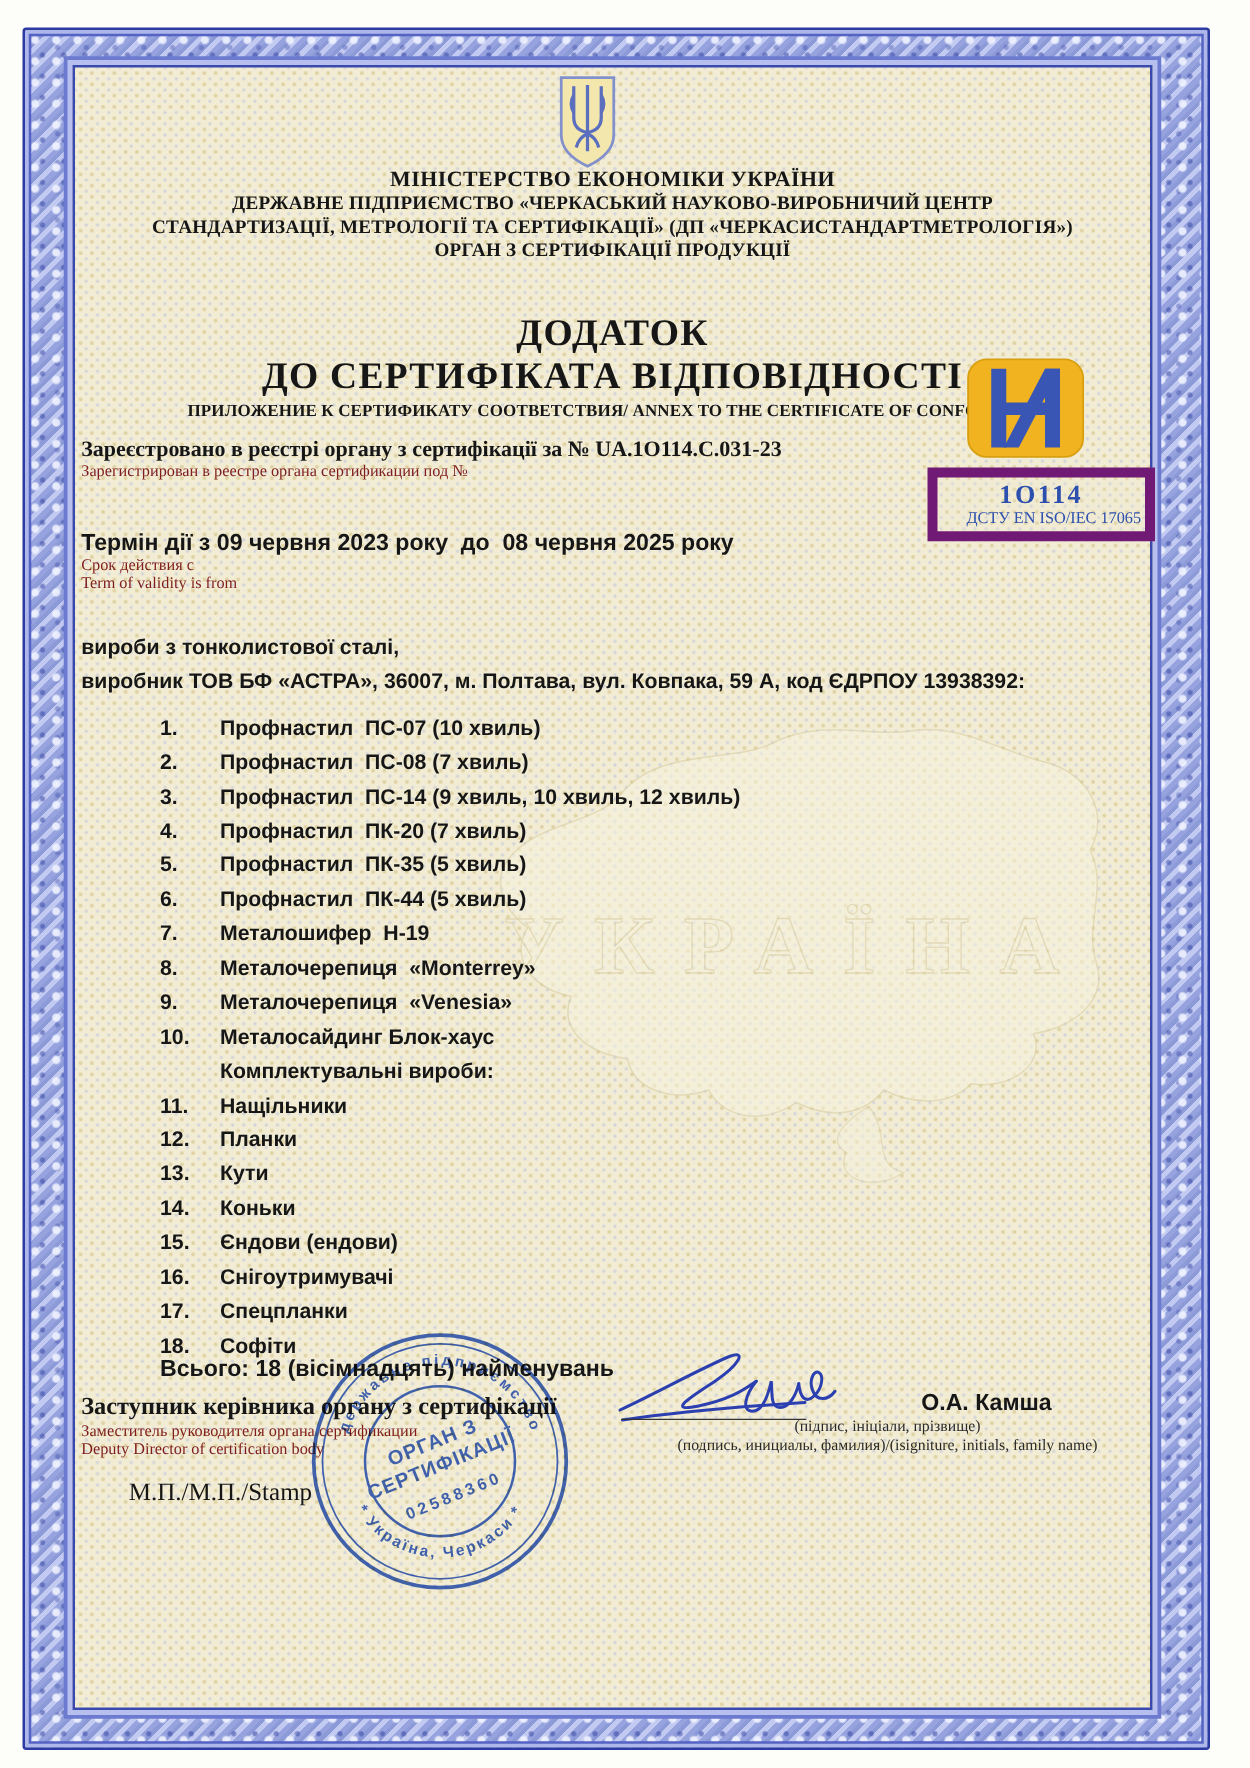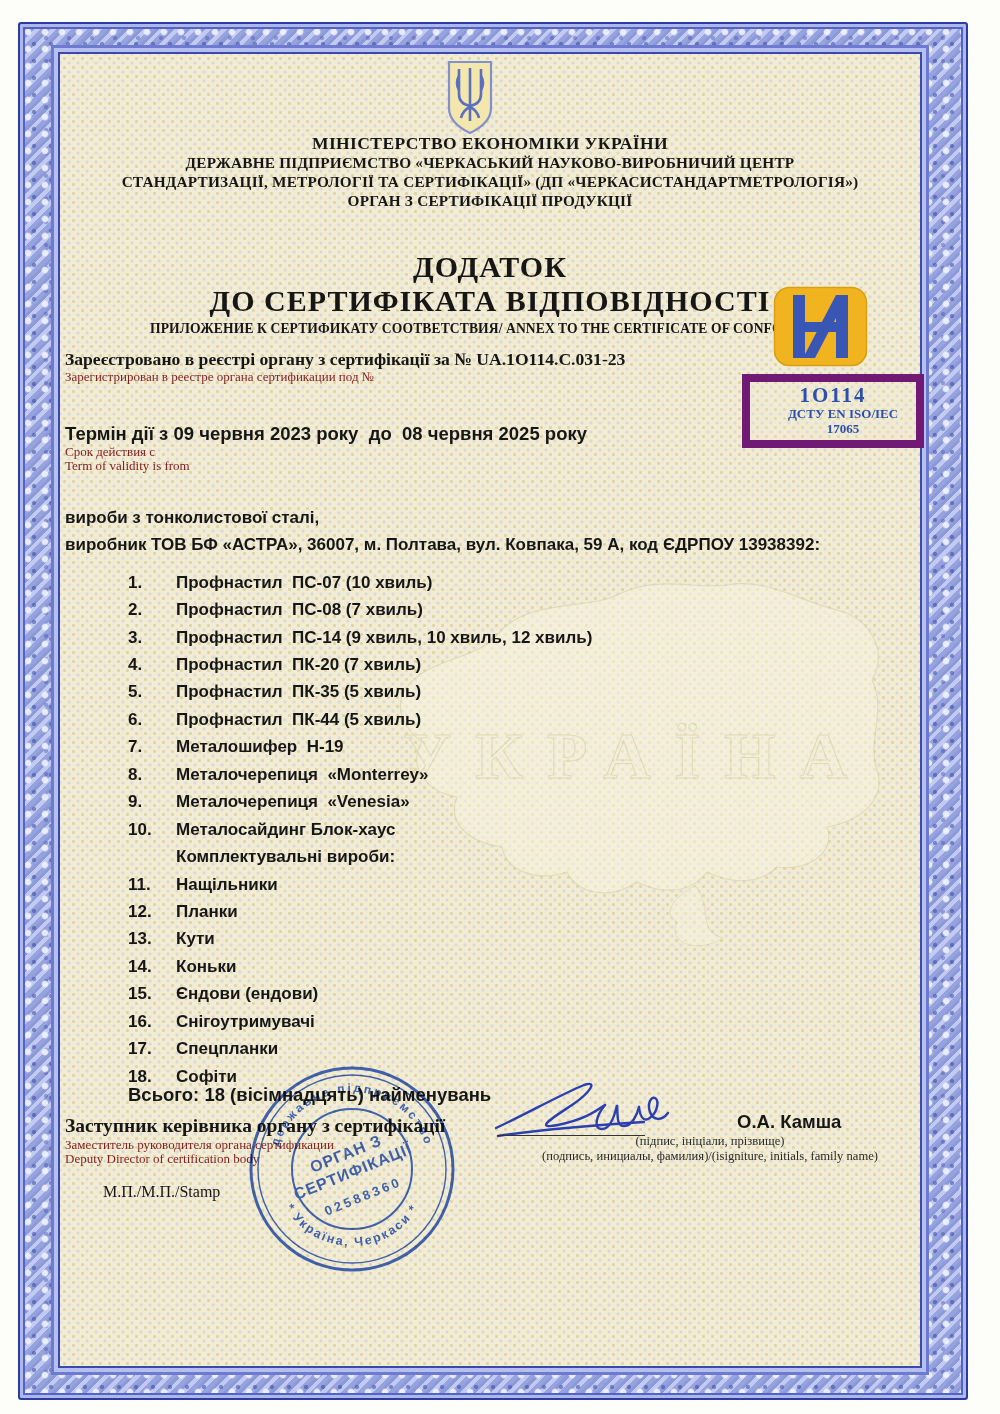--- a/index.html
+++ b/index.html
@@ -45,42 +45,42 @@
   .org-header .l1{font-size:17.5px;font-weight:bold;letter-spacing:.4px;}
   .org-header .l2{font-size:15.3px;font-weight:bold;letter-spacing:.2px;}
 
   .doc-title{left:60px;right:80px;top:250px;}
   .doc-title .big{font-size:30px;font-weight:bold;letter-spacing:1px;line-height:34px;}
   .doc-title .sub{font-size:13.6px;font-weight:bold;margin-top:3px;letter-spacing:.1px;}
 
   .badge-mark{left:773px;top:286px;z-index:5;}
   .badge-box{left:742px;top:374px;width:162px;border:8px solid #701a75;padding:3px 2px 4px 2px;z-index:5;background:rgba(241,236,211,.2);}
   .badge-box .code{font-size:21px;font-weight:bold;letter-spacing:2px;line-height:21px;}
-  .badge-box .std{font-size:13px;font-weight:bold;line-height:15px;margin-left:20px;}
+  .badge-box .std{font-size:13px;font-weight:normal;line-height:15px;margin-left:20px;}
 
   .reg-block{left:65px;top:348px;width:660px;}
   .reg-block .main{font-size:17.6px;font-weight:bold;line-height:22px;}
   .small-sub{font-size:13px;line-height:13.5px;color:#7f1d1d;}
 
   .validity-block{left:65px;top:422px;}
   .validity-block .main{font-size:18.5px;font-weight:bold;white-space:pre;line-height:23px;}
 
   .product-block{left:65px;top:505px;}
   .product-block div{font-size:17px;font-weight:bold;line-height:26.5px;}
 
   .items{left:128px;top:569px;}
   .item{display:flex;height:27.45px;align-items:center;}
   .item .num{width:48px;font-size:17px;font-weight:bold;}
   .item .label{font-size:17px;font-weight:bold;white-space:pre;}
 
   .total-line{left:128px;top:1084px;font-size:18.5px;font-weight:bold;z-index:2;}
 
   .signer-block{left:65px;top:1114px;z-index:2;}
   .signer-block .main{font-size:19.5px;font-weight:bold;line-height:24px;}
-  .stamp-label{left:103px;top:1183px;font-size:16px;z-index:2;}
+  .stamp-label{left:103px;top:1183px;font-size:20px;z-index:2;}
 
   .signature{left:492px;top:1078px;z-index:3;}
   .sig-line{left:497px;top:1135px;width:148px;border-top:1.5px solid #333;z-index:3;}
   .signer-name{left:737px;top:1111px;font-size:18.5px;font-weight:bold;z-index:3;}
   .sign-captions{left:500px;top:1134px;width:420px;text-align:center;z-index:2;}
   .sign-captions div{font-size:12.6px;line-height:14.5px;color:#2a2a2a;}
 
   .stamp{left:246px;top:1063px;z-index:4;mix-blend-mode:multiply;opacity:.88;}
 </style>
 </head>

